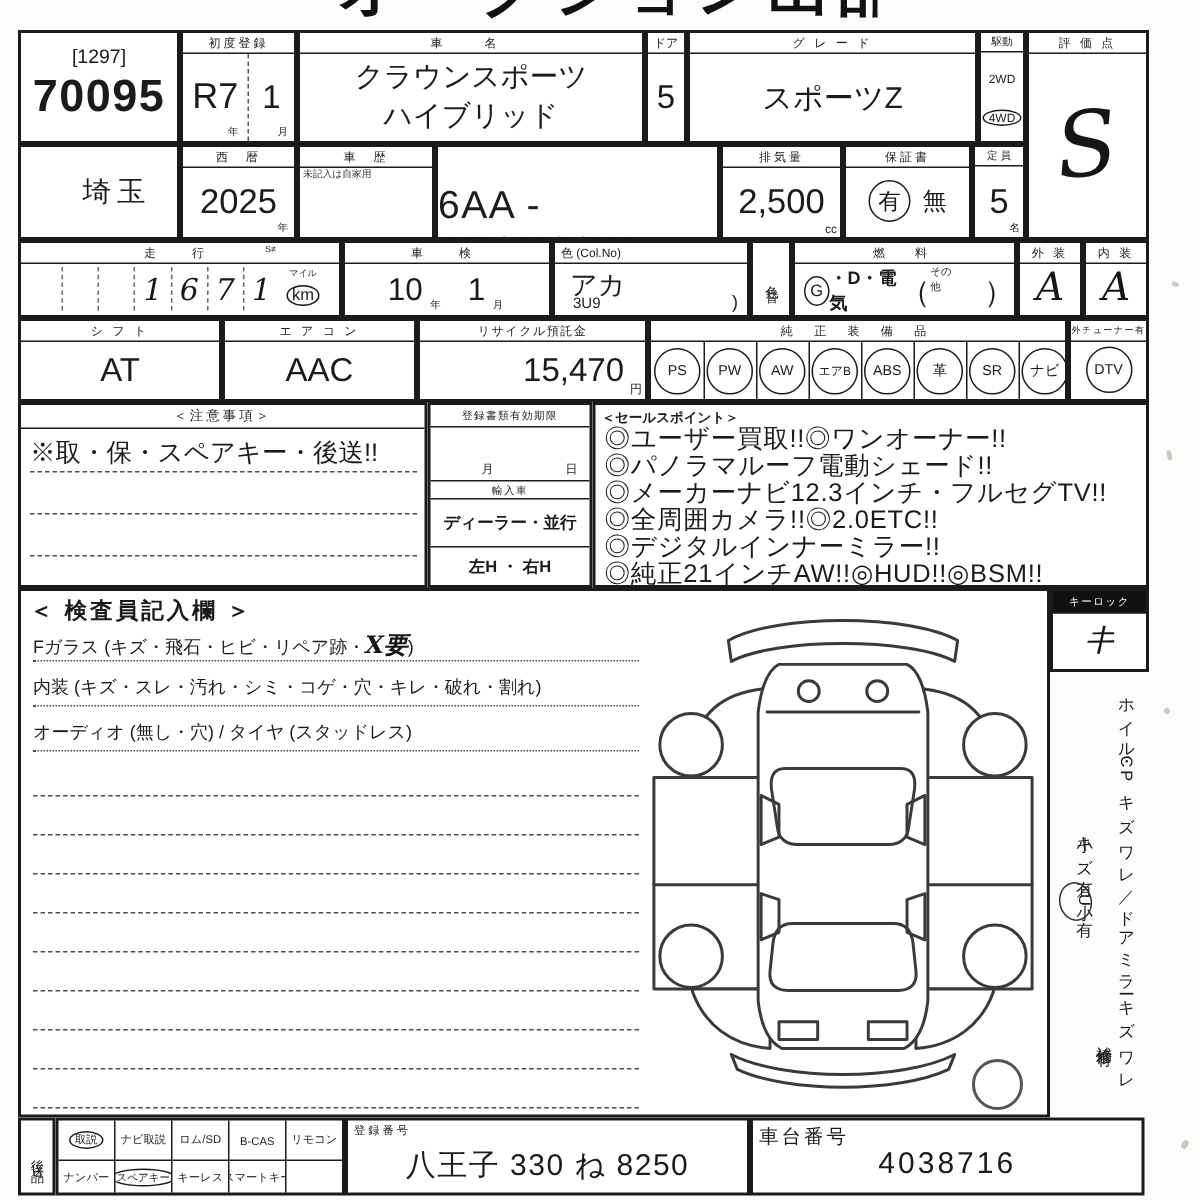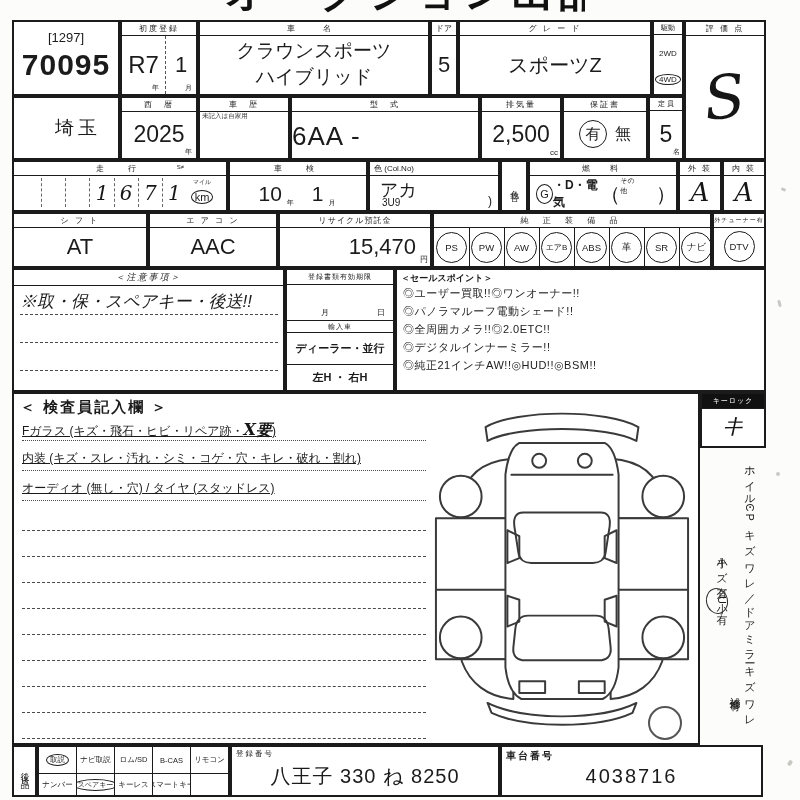--- a/index.html
+++ b/index.html
@@ -11,22 +11,22 @@
   .val{display:flex;align-items:center;justify-content:center;}
   .hand{font-family:"DejaVu Serif",serif;font-style:italic;color:#161616;}
   .sub{font-size:7px;align-self:flex-end;padding:0 2px 2px 1px;}
   .dash{position:absolute;border-bottom:1.8px dashed #4a4a4a;height:0;}
   .dot{position:absolute;border-bottom:1.6px dotted #4a4a4a;height:0;}
   .circ{display:inline-flex;align-items:center;justify-content:center;border:1.6px solid #1b1b1b;border-radius:50%;}
   .ell{display:inline-block;border:1.6px solid #1b1b1b;border-radius:50%;padding:0 3px;}
   .vtext{writing-mode:vertical-rl;text-orientation:mixed;}
   .eqcell{position:absolute;top:14px;bottom:0;border-right:1.5px solid #1b1b1b;display:flex;align-items:center;justify-content:center;}
   .eqcircle{width:29px;height:29px;border:1.7px solid #1b1b1b;border-radius:50%;display:flex;align-items:center;justify-content:center;font-size:9.5px;white-space:nowrap;overflow:hidden;}
-  .insline{font-size:12px;white-space:nowrap;text-decoration:underline;}
-  .salesline{font-size:11px;white-space:nowrap;letter-spacing:0.5px;}
+  .insline{font-size:12px;white-space:nowrap;}
+  .salesline{font-size:17px;white-space:nowrap;letter-spacing:0.5px;}
   .gridcell{border-right:1.5px solid #1b1b1b;border-top:1.5px solid #1b1b1b;display:flex;align-items:center;justify-content:center;font-size:7.5px;white-space:nowrap;overflow:hidden;flex:1;}
   .artifact{position:absolute;background:#c9c9c4;border-radius:2px;}
 </style>
 </head>
 <body>
 
 <div id="sheet">
 
   <div class="abs" style="left:225px;top:0;width:360px;height:15px;overflow:hidden;">
     <div class="abs" style="top:-36px;left:0;font-size:42px;font-weight:bold;white-space:nowrap;letter-spacing:5px;color:#111;">オークション出品票</div>
@@ -101,21 +101,20 @@
     </div>
     <div class="abs" style="right:4px;bottom:1px;font-size:7px;">年</div>
   </div>
 
   <div class="box" style="left:198px;top:96px;width:92px;height:64px;">
     <div class="hdr">車　歴</div>
     <div class="abs" style="left:2px;top:14px;font-size:6.5px;color:#333;">未記入は自家用</div>
   </div>
 
   <div class="box" style="left:290px;top:96px;width:190px;height:64px;">
-    <div class="hdr">型　式</div>
     <div class="abs val" style="left:0;right:0;top:12px;bottom:0;">
       <span style="font-size:26px;letter-spacing:1px;margin-top:36px;">6AA - AZSH36W</span>
     </div>
   </div>
 
   <div class="box" style="left:480px;top:96px;width:82px;height:64px;">
     <div class="hdr">排気量</div>
     <div class="abs val" style="left:0;right:0;top:12px;bottom:0;">
       <span style="font-size:23px;">2,500</span>
     </div>
@@ -262,21 +261,21 @@
         <span class="eqcircle">革</span>
       </div>
     <div class="eqcell" style="left:210px;width:35px;">
         <span class="eqcircle">SR</span>
       </div>
     <div class="eqcell" style="left:245px;width:35px;border-right:none;">
         <span class="eqcircle">ナビ</span>
       </div>
   </div>
 
-  <div class="box" style="left:12px;top:268px;width:273px;height:124px;font-style:italic;">
+  <div class="box" style="left:12px;top:268px;width:273px;height:124px;">
     <div class="hdr" style="font-size:9px;">＜注意事項＞</div>
     <div class="abs" style="left:6px;top:20px;font-size:17px;white-space:nowrap;">※取・保・スペアキー・後送!!</div>
     <div class="dash" style="left:6px;top:44px;width:258px;"></div>
     <div class="dash" style="left:6px;top:72px;width:258px;"></div>
     <div class="dash" style="left:6px;top:100px;width:258px;"></div>
   </div>
 
   <div class="box" style="left:285px;top:268px;width:110px;height:124px;">
     <div class="hdr2" style="font-size:7px;padding:2px 0;border-bottom:1.5px solid #1b1b1b;">登録書類有効期限</div>
     <div class="abs" style="left:0;right:0;top:12px;height:38px;">
@@ -292,20 +291,21 @@
     <div class="abs val" style="left:0;right:0;top:94px;bottom:0;border-top:1.5px solid #1b1b1b;">
       <span style="font-size:11px;font-weight:bold;">左H ・ 右H</span>
     </div>
   </div>
 
   <div class="box" style="left:395px;top:268px;width:371px;height:124px;">
     <div class="abs" style="left:4px;top:2px;font-size:9px;font-weight:bold;text-align:right;">＜セールスポイント＞</div>
     <div class="abs" style="left:6px;top:14px;right:4px;">
       <div class="salesline" style="line-height:18px;">◎ユーザー買取!!◎ワンオーナー!!</div>
       <div class="salesline" style="line-height:18px;">◎パノラマルーフ電動シェード!!</div>
+      <div class="salesline" style="line-height:18px;">◎メーカーナビ12.3インチ・フルセグTV!!</div>
       <div class="salesline" style="line-height:18px;">◎全周囲カメラ!!◎2.0ETC!!</div>
       <div class="salesline" style="line-height:18px;">◎デジタルインナーミラー!!</div>
       <div class="salesline" style="line-height:18px;">◎純正21インチAW!!◎HUD!!◎BSM!!</div>
     </div>
   </div>
 
   <div class="box" style="left:12px;top:392px;width:688px;height:353px;">
     <div class="abs" style="left:6px;top:4px;font-size:15px;font-weight:bold;letter-spacing:2px;">＜ 検査員記入欄 ＞</div>
 
     <div class="abs insline" style="left:8px;top:26px;">
@@ -403,21 +403,21 @@
   </div>
 
   <div class="box" style="left:230px;top:745px;width:270px;height:52px;">
     <div class="abs" style="left:4px;top:2px;font-size:7.5px;letter-spacing:2px;">登録番号</div>
     <div class="abs val" style="left:0;right:0;top:10px;bottom:0;">
       <span style="font-size:20px;letter-spacing:1px;">八王子 330 ね 8250</span>
     </div>
   </div>
 
   <div class="box" style="left:500px;top:745px;width:263px;height:52px;">
-    <div class="abs" style="left:4px;top:2px;font-size:10px;letter-spacing:2px;font-weight:bold;">車台番号</div>
+    <div class="abs" style="left:4px;top:2px;font-size:13px;letter-spacing:2px;">車台番号</div>
     <div class="abs val" style="left:0;right:0;top:10px;bottom:0;">
       <span style="font-size:20px;letter-spacing:2px;">4038716</span>
     </div>
   </div>
 
   <div class="artifact" style="left:781px;top:188px;width:5px;height:3px;transform:rotate(20deg);"></div>
   <div class="artifact" style="left:778px;top:300px;width:3px;height:7px;transform:rotate(-15deg);"></div>
   <div class="artifact" style="left:776px;top:472px;width:4px;height:4px;"></div>
   <div class="artifact" style="left:788px;top:760px;width:4px;height:6px;transform:rotate(30deg);"></div>
 

